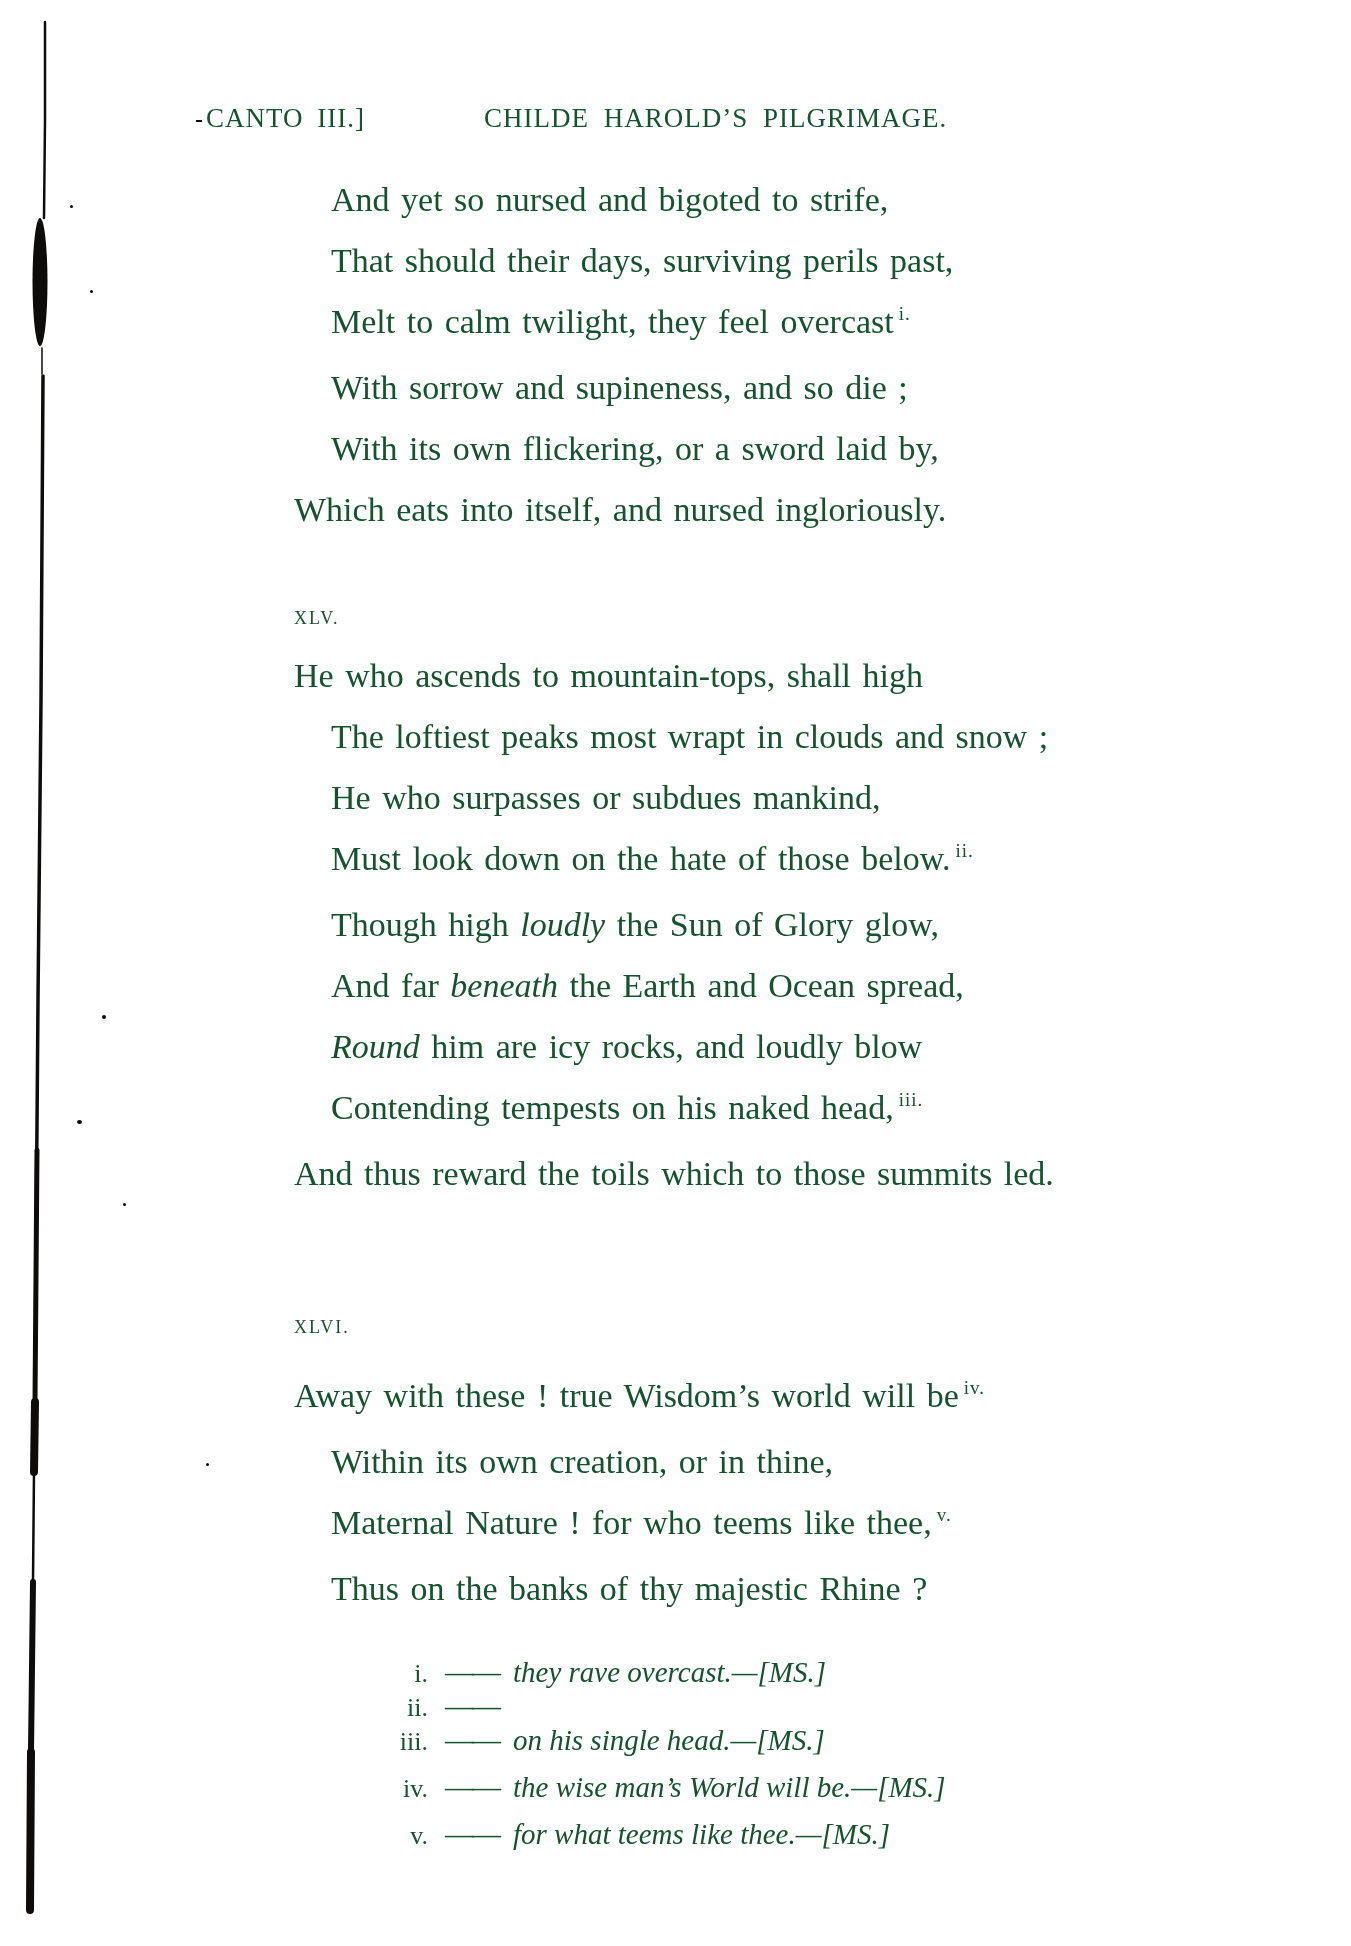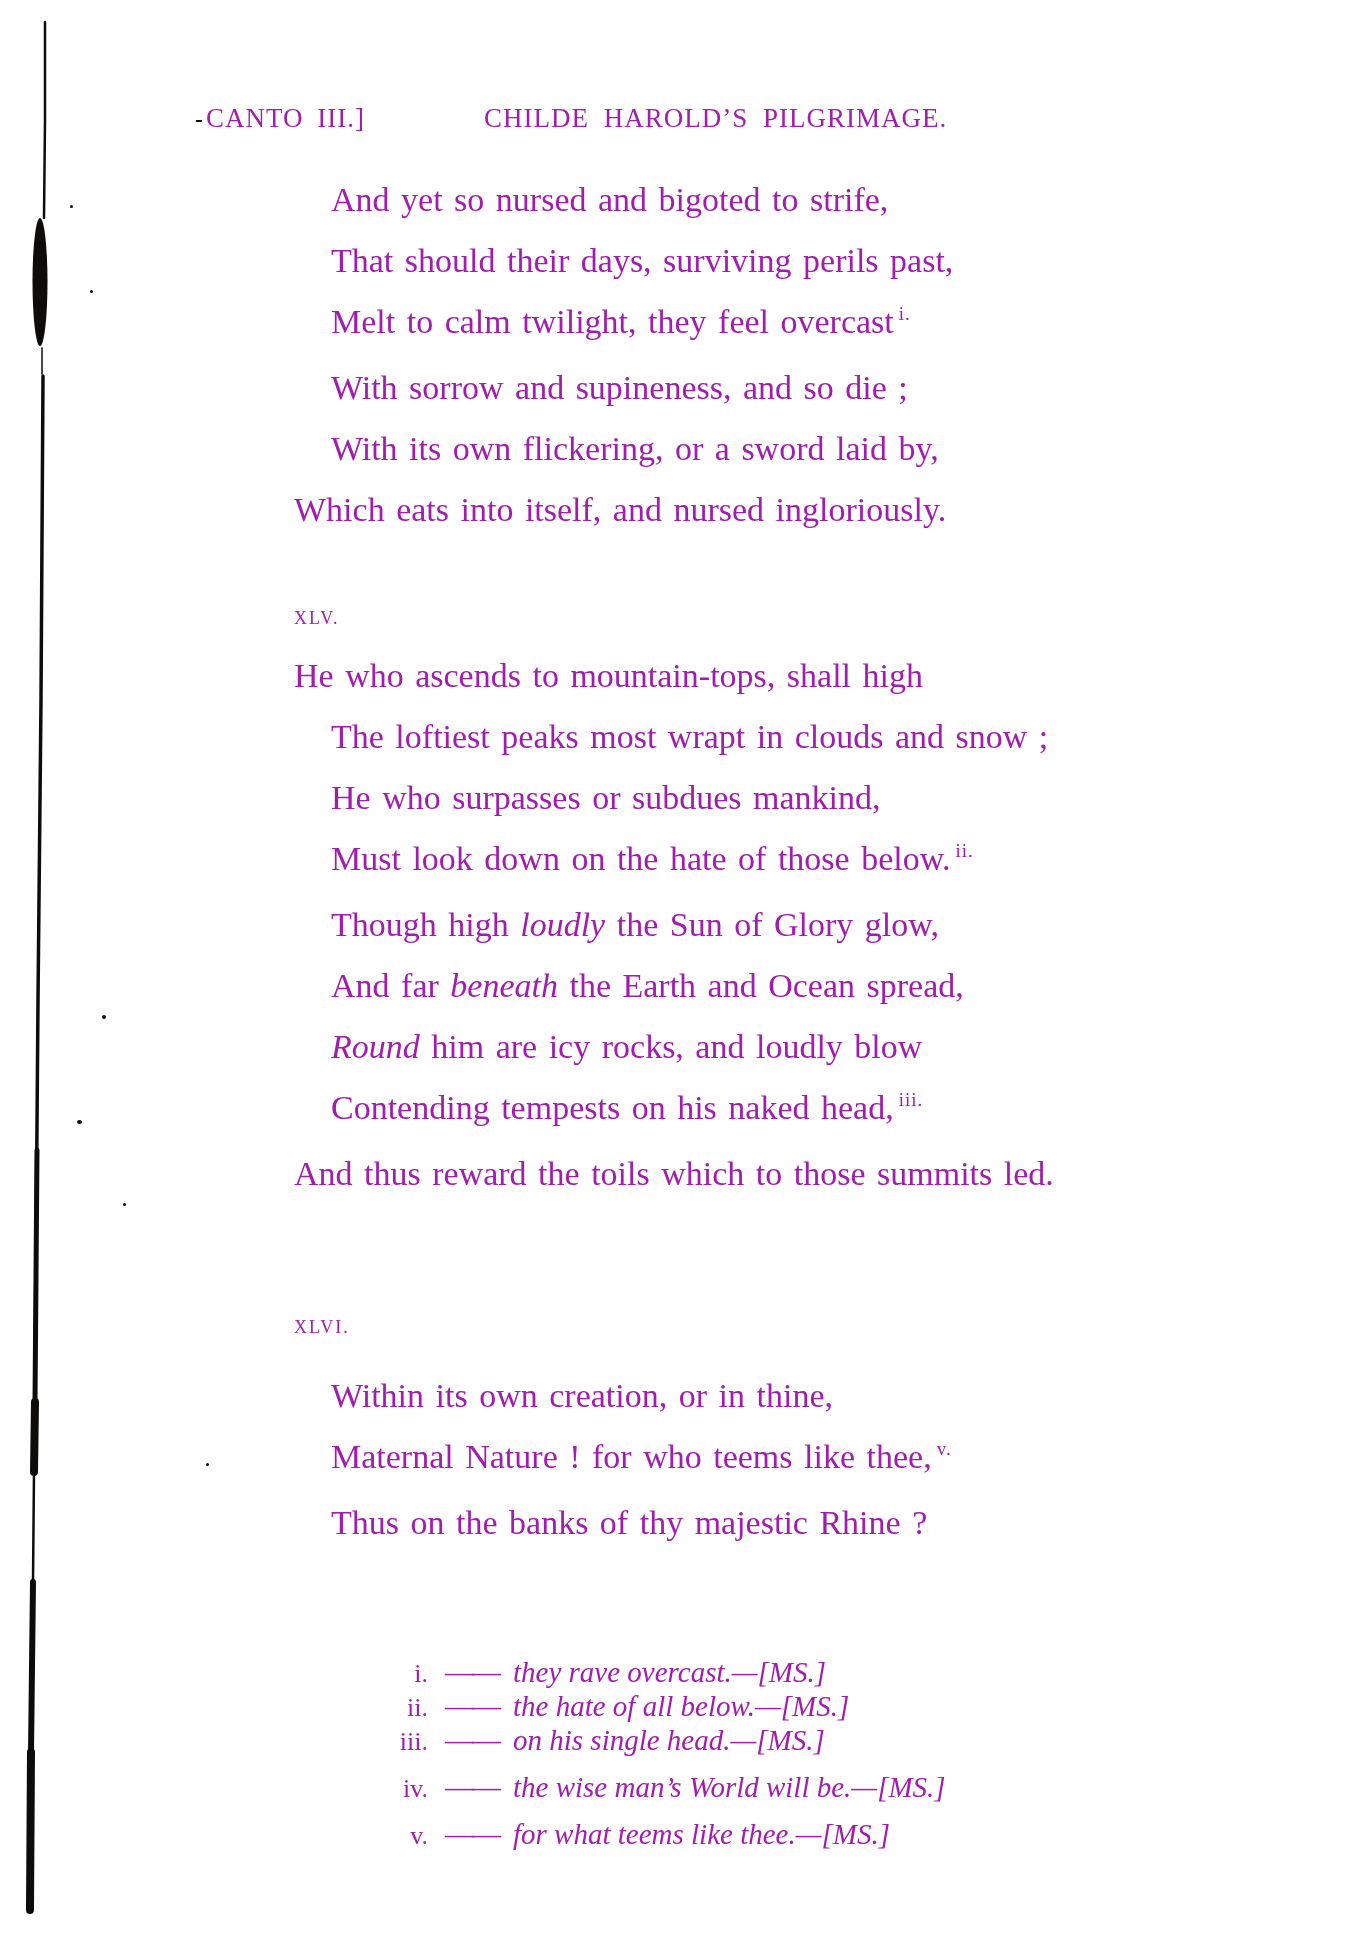--- a/index.html
+++ b/index.html
@@ -1,18 +1,18 @@
 <!DOCTYPE html>
 <html><head>
 <meta charset="utf-8">
 <style>
   html,body{margin:0;padding:0;background:#ffffff;}
   .page{
     position:relative;width:1092px;height:1946px;background:#ffffff;
-    color:#a21caf;font-family:"Liberation Serif","DejaVu Serif",serif;
+    color:#14532d;font-family:"Liberation Serif","DejaVu Serif",serif;
     overflow:hidden;
   }
   
   .running-head{position:absolute;top:103px;left:0;width:100%;height:36px;font-size:27px;}
   .running-head span{position:absolute;top:0;white-space:nowrap;}
   .canto{left:206px;letter-spacing:1px;word-spacing:6px;}
   .rtitle{left:484px;letter-spacing:1px;word-spacing:7px;}
   .pagenum{left:1148px;font-size:24px;letter-spacing:3px;}
   
   #poem{position:absolute;left:294px;top:169px;}
@@ -84,36 +84,36 @@
         <div class="line indent"><span>He who surpasses or subdues mankind,</span></div>
         <div class="line indent"><span>Must look down on the hate of those below.</span><span class="sup">ii.</span></div>
         <div class="line indent"><span>Though high </span><span class="it">loudly</span><span> the Sun of Glory glow,</span></div>
         <div class="line indent"><span>And far </span><span class="it">beneath</span><span> the Earth and Ocean spread,</span></div>
         <div class="line indent"><span class="it">Round</span><span> him are icy rocks, and loudly blow</span></div>
         <div class="line indent"><span>Contending tempests on his naked head,</span><span class="sup">iii.</span></div>
         <div class="line"><span>And thus reward the toils which to those summits led.</span></div>
       </div>
       <div class="stanza" data-idx="2">
         <div class="stanza-heading">XLVI.</div>
+        <div class="line"><span>Away with these ! true Wisdom’s world will be</span><span class="sup">iv.</span></div>
         <div class="line indent"><span>Within its own creation, or in thine,</span></div>
         <div class="line indent"><span>Maternal Nature ! for who teems like thee,</span><span class="sup">v.</span></div>
         <div class="line indent"><span>Thus on the banks of thy majestic Rhine ?</span></div>
       </div>
     </main>
 
   <section id="footnotes">
       <div class="fn-row">
         <span class="fn-marker">i.</span>
         <span class="fn-dash">——</span>
         <span class="fn-text">they rave overcast.—[MS.]</span>
       </div>
       <div class="fn-row">
         <span class="fn-marker">ii.</span>
         <span class="fn-dash">——</span>
-        <span class="fn-text">the hate of all below.—[MS.]</span>
       </div>
       <div class="fn-row">
         <span class="fn-marker">iii.</span>
         <span class="fn-dash">——</span>
         <span class="fn-text">on his single head.—[MS.]</span>
       </div>
       <div class="fn-row group2">
         <span class="fn-marker">iv.</span>
         <span class="fn-dash">——</span>
         <span class="fn-text">the wise man’s World will be.—[MS.]</span>

